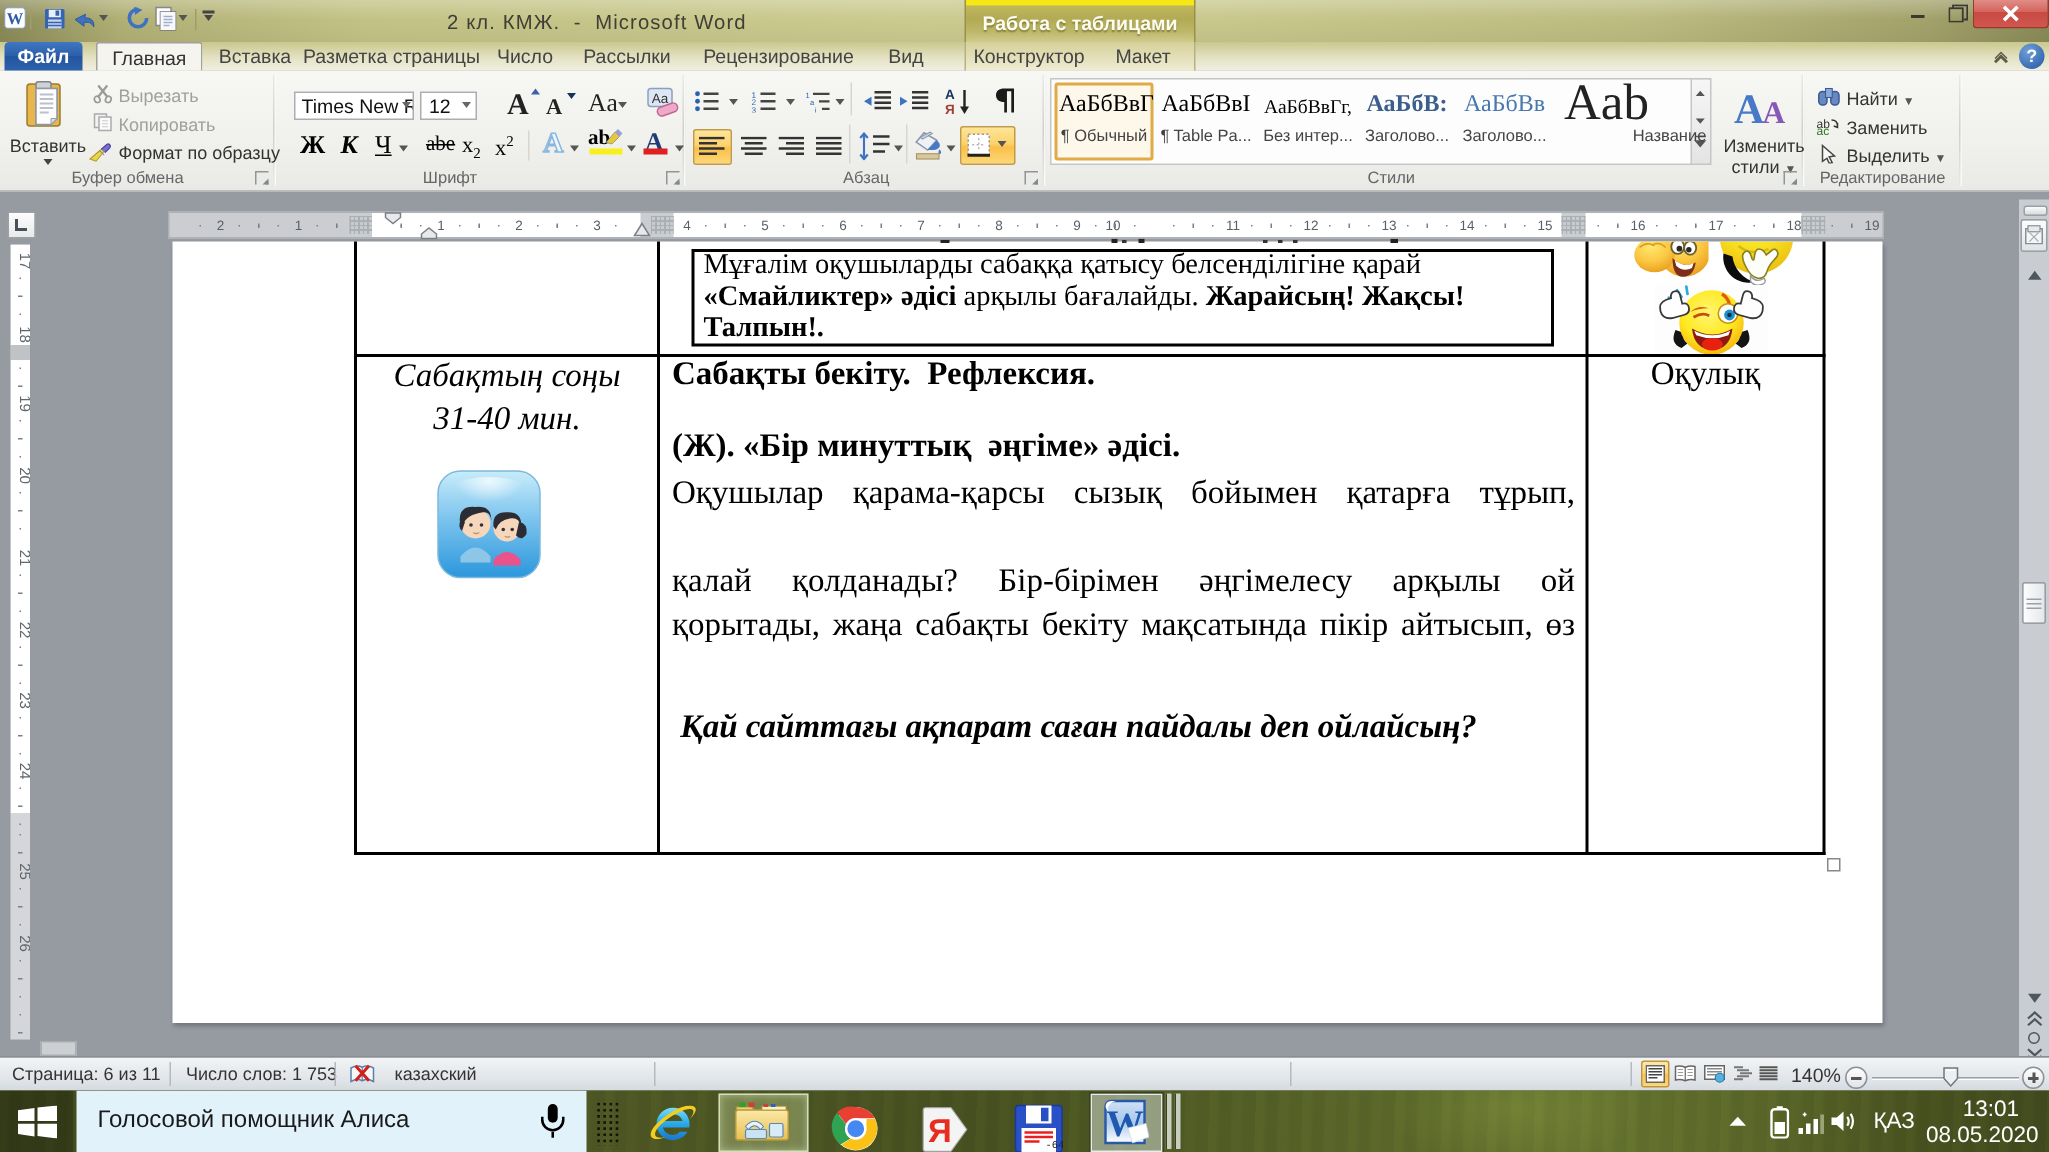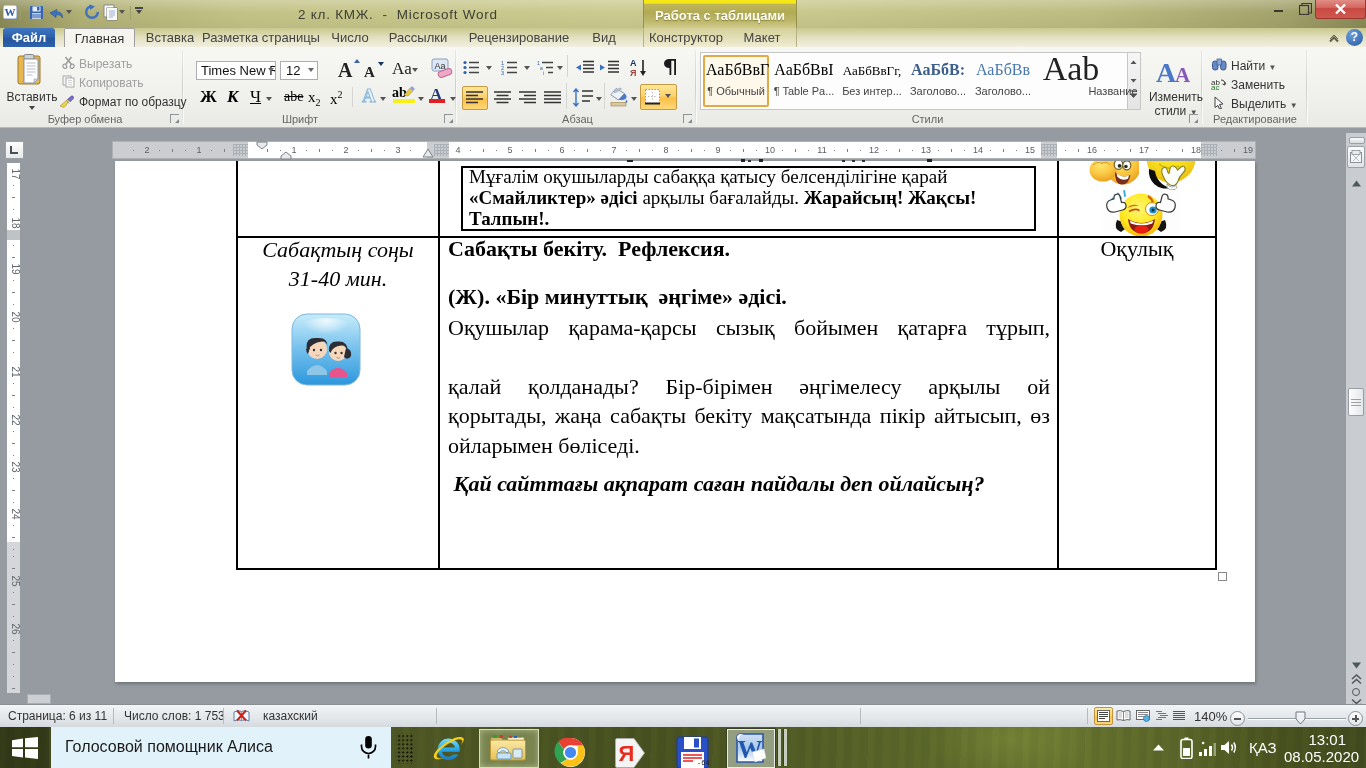--- a/index.html
+++ b/index.html
@@ -386,21 +386,20 @@
     <circle cx="44.5" cy="40" r="1.2" fill="#333"></circle>
       <circle cx="50.5" cy="40" r="1.2" fill="#333"></circle>
     <path d="M45.5 44.5 q1.8 1.3 3.6 0" stroke="#b97" stroke-width="1" fill="none"></path>
     <path d="M38 60 Q47 50 56 60 L56 64 L38 64 Z" fill="#e8538c"></path>
   </svg>
   <div class="abs doc" style="left:448px;top:108px;font-size:22px;font-weight:bold;">Сабақты бекіту.&nbsp; Рефлексия.</div>
   <div class="abs doc" style="left:448px;top:156px;font-size:22px;font-weight:bold;">(Ж). «Бір минуттық&nbsp; әңгіме» әдісі.</div>
   <div class="abs doc jl" style="top:186.5px;">Оқушылар қарама-қарсы сызық бойымен қатарға тұрып,</div>
   <div class="abs doc jl" style="top:245.7px;">қалай қолданады? Бір-бірімен әңгімелесу арқылы ой</div>
   <div class="abs doc jl" style="top:275.3px;">қорытады, жаңа сабақты бекіту мақсатында пікір айтысып, өз</div>
-  <div class="abs doc" style="left:448px;top:305px;font-size:22px;">ойларымен бөліседі.</div>
   <div class="abs doc" style="left:448px;top:343px;font-size:22px;font-weight:bold;font-style:italic;">&nbsp;Қай сайттағы ақпарат саған пайдалы деп ойлайсың?</div>
   <div class="abs doc" style="left:1059px;top:108px;width:156px;text-align:center;font-size:22px;">Оқулық</div>
   <div class="abs" style="left:1059px;top:33px;width:156px;height:76px;overflow:hidden;">
     <svg style="position:absolute;left:28px;top:0px" width="52" height="28" viewBox="0 0 52 28">
       <defs>
           <radialGradient id="em1" cx=".42" cy=".25" r=".8">
             <stop offset="0" stop-color="#ffe870"></stop>
             <stop offset=".55" stop-color="#fbc843"></stop>
             <stop offset="1" stop-color="#e89c1c"></stop>
           </radialGradient>
@@ -494,21 +493,21 @@
 <div class="rtick" style="left:154px;"></div>
 <div class="rtick" style="left:206px;"></div>
 <div class="rtick" style="left:258px;"></div>
 <div class="hatch" style="left:321px;width:15px;"></div>
 <div class="rnum" style="left:340px;width:10px;text-align:center;">4</div>
 <div class="rnum" style="left:392px;width:10px;text-align:center;">5</div>
 <div class="rnum" style="left:444px;width:10px;text-align:center;">6</div>
 <div class="rnum" style="left:496px;width:10px;text-align:center;">7</div>
 <div class="rnum" style="left:548px;width:10px;text-align:center;">8</div>
 <div class="rnum" style="left:600px;width:10px;text-align:center;">9</div>
-<div class="rnum" style="left:652px;width:10px;text-align:left;">10</div>
+<div class="rnum" style="left:624px;width:10px;text-align:left;">10</div>
 <div class="rnum" style="left:704px;width:10px;text-align:center;">11</div>
 <div class="rnum" style="left:756px;width:10px;text-align:center;">12</div>
 <div class="rnum" style="left:808px;width:10px;text-align:center;">13</div>
 <div class="rnum" style="left:860px;width:10px;text-align:center;">14</div>
 <div class="rnum" style="left:912px;width:10px;text-align:center;">15</div>
 <div class="rtickd" style="left:357px;"></div>
 <div class="rtick" style="left:370px;"></div>
 <div class="rtickd" style="left:383px;"></div>
 <div class="rtickd" style="left:409px;"></div>
 <div class="rtick" style="left:422px;"></div>

